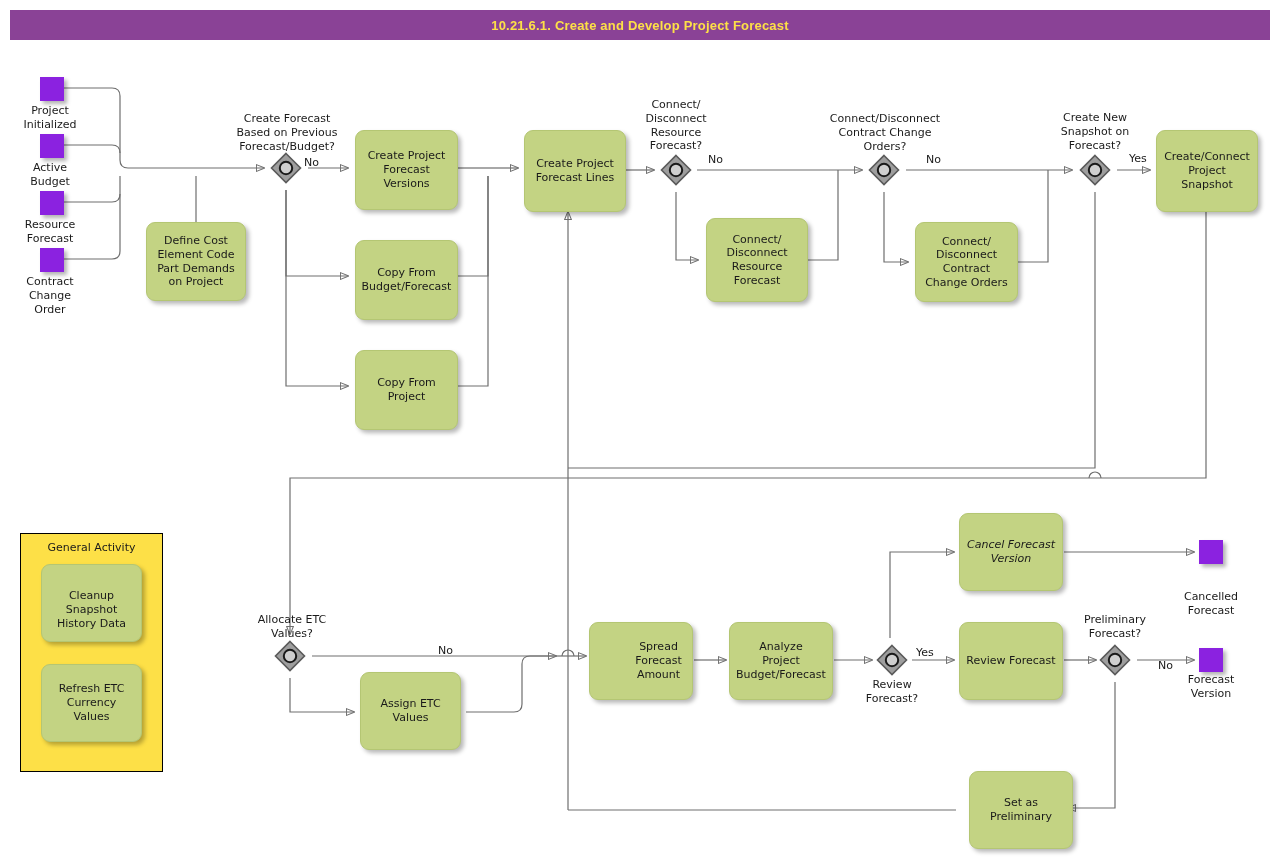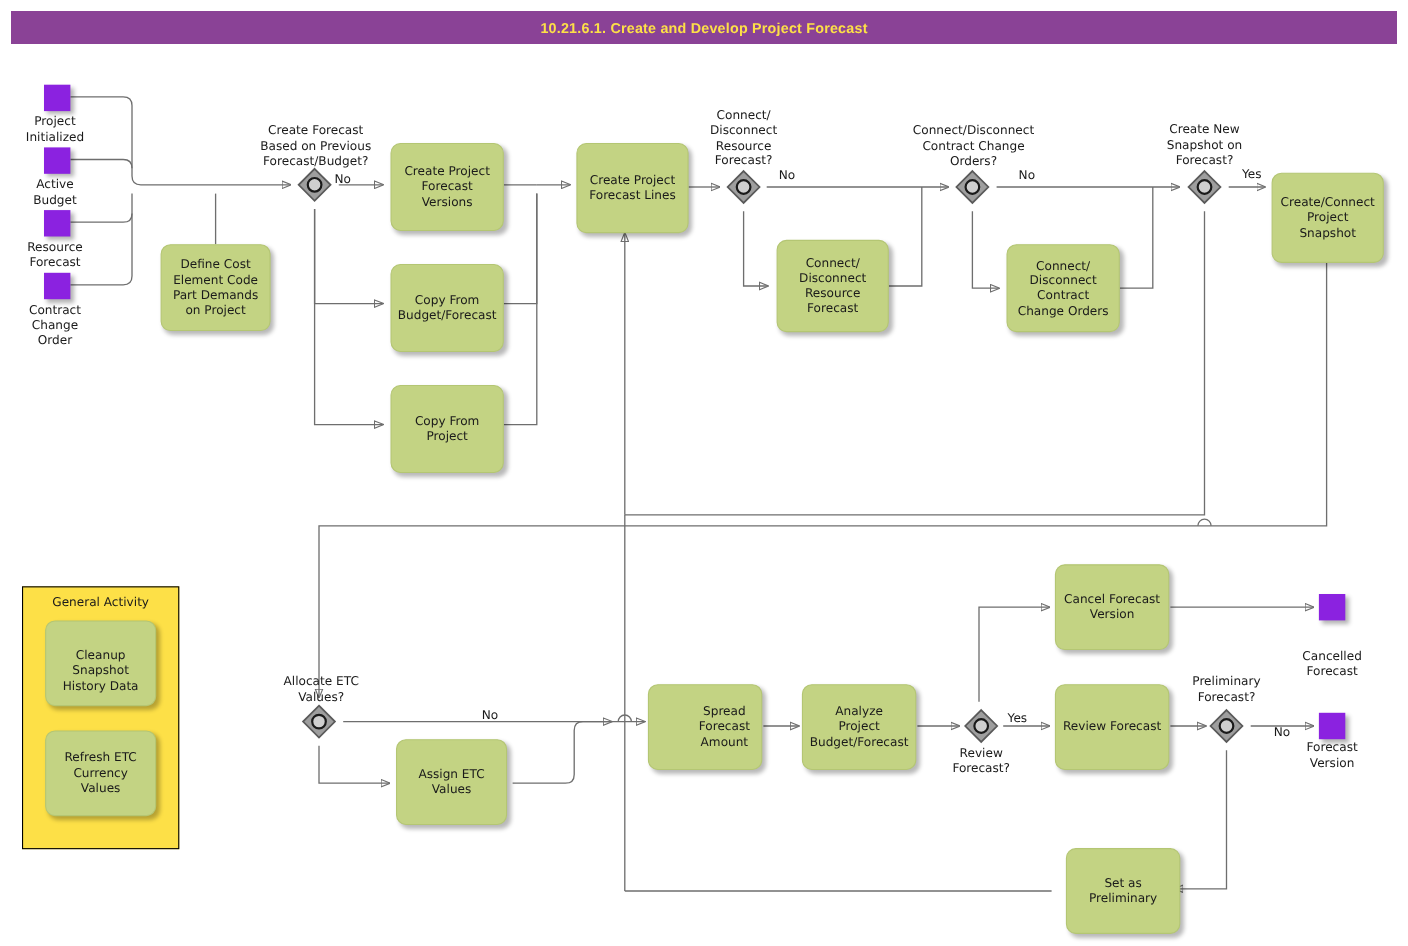--- a/index.html
+++ b/index.html
@@ -252,21 +252,21 @@
 Snapshot on
 Forecast?</div>
   <div class="node gateway" style="left:1078px;top:153px;">
     <svg width="34" height="34" viewBox="0 0 34 34">
       <polygon points="17,2.5 31.5,17 17,31.5 2.5,17" fill="#9e9e9e" stroke="#5a5a5a" stroke-width="1.6"></polygon>
       <circle cx="17" cy="17" r="6.2" fill="#cfcfcf" stroke="#1a1a1a" stroke-width="2"></circle>
     </svg>
   </div>
   <div class="flow-label" style="left:1129px;top:152px;">Yes</div>
 
-  <div class="node task" style="left:1156px;top:130px;width:102px;height:82px;margin-top:27px;">
+  <div class="node task" style="left:1156px;top:130px;width:102px;height:82px;">
     <span style="white-space:pre-line;">Create/Connect
 Project
 Snapshot</span>
   </div>
 
   <div class="legend">
     <div class="legend-title">General Activity</div>
     <div class="node task" style="left:20px;top:30px;width:101px;height:78px;">
       <span style="white-space:pre-line;margin-top:14px;">Cleanup
 Snapshot
@@ -312,21 +312,21 @@
     </svg>
   </div>
   <div class="gw-label" style="left:832px;top:678px;width:120px;">Review
 Forecast?</div>
   <div class="flow-label" style="left:916px;top:646px;">Yes</div>
 
   <div class="node task" style="left:959px;top:622px;width:104px;height:78px;">
     <span style="white-space:pre-line;">Review Forecast</span>
   </div>
 
-  <div class="node task" style="left:959px;top:513px;width:104px;height:78px;">
+  <div class="node task" style="left:959px;top:513px;width:104px;height:78px;font-style:italic;">
     <span style="white-space:pre-line;">Cancel Forecast
 Version</span>
   </div>
 
   <div class="gw-label" style="left:1055px;top:613px;width:120px;">Preliminary
 Forecast?</div>
   <div class="node gateway" style="left:1098px;top:643px;">
     <svg width="34" height="34" viewBox="0 0 34 34">
       <polygon points="17,2.5 31.5,17 17,31.5 2.5,17" fill="#9e9e9e" stroke="#5a5a5a" stroke-width="1.6"></polygon>
       <circle cx="17" cy="17" r="6.2" fill="#cfcfcf" stroke="#1a1a1a" stroke-width="2"></circle>

